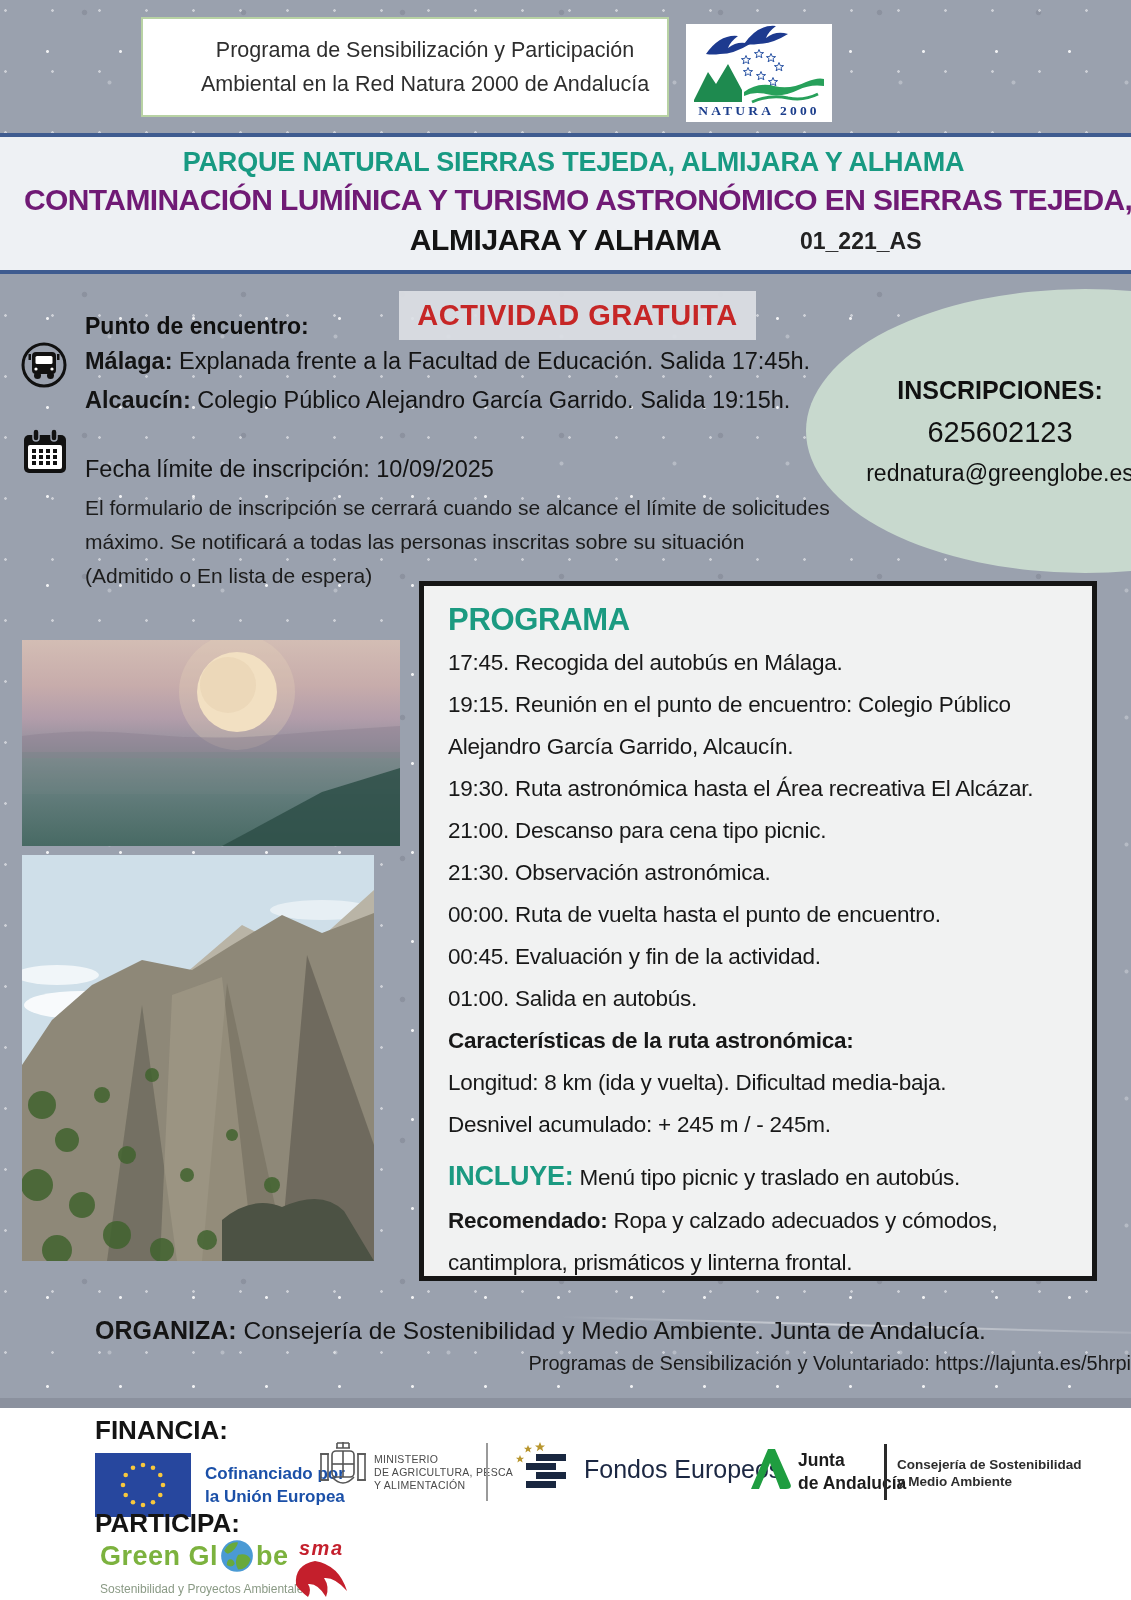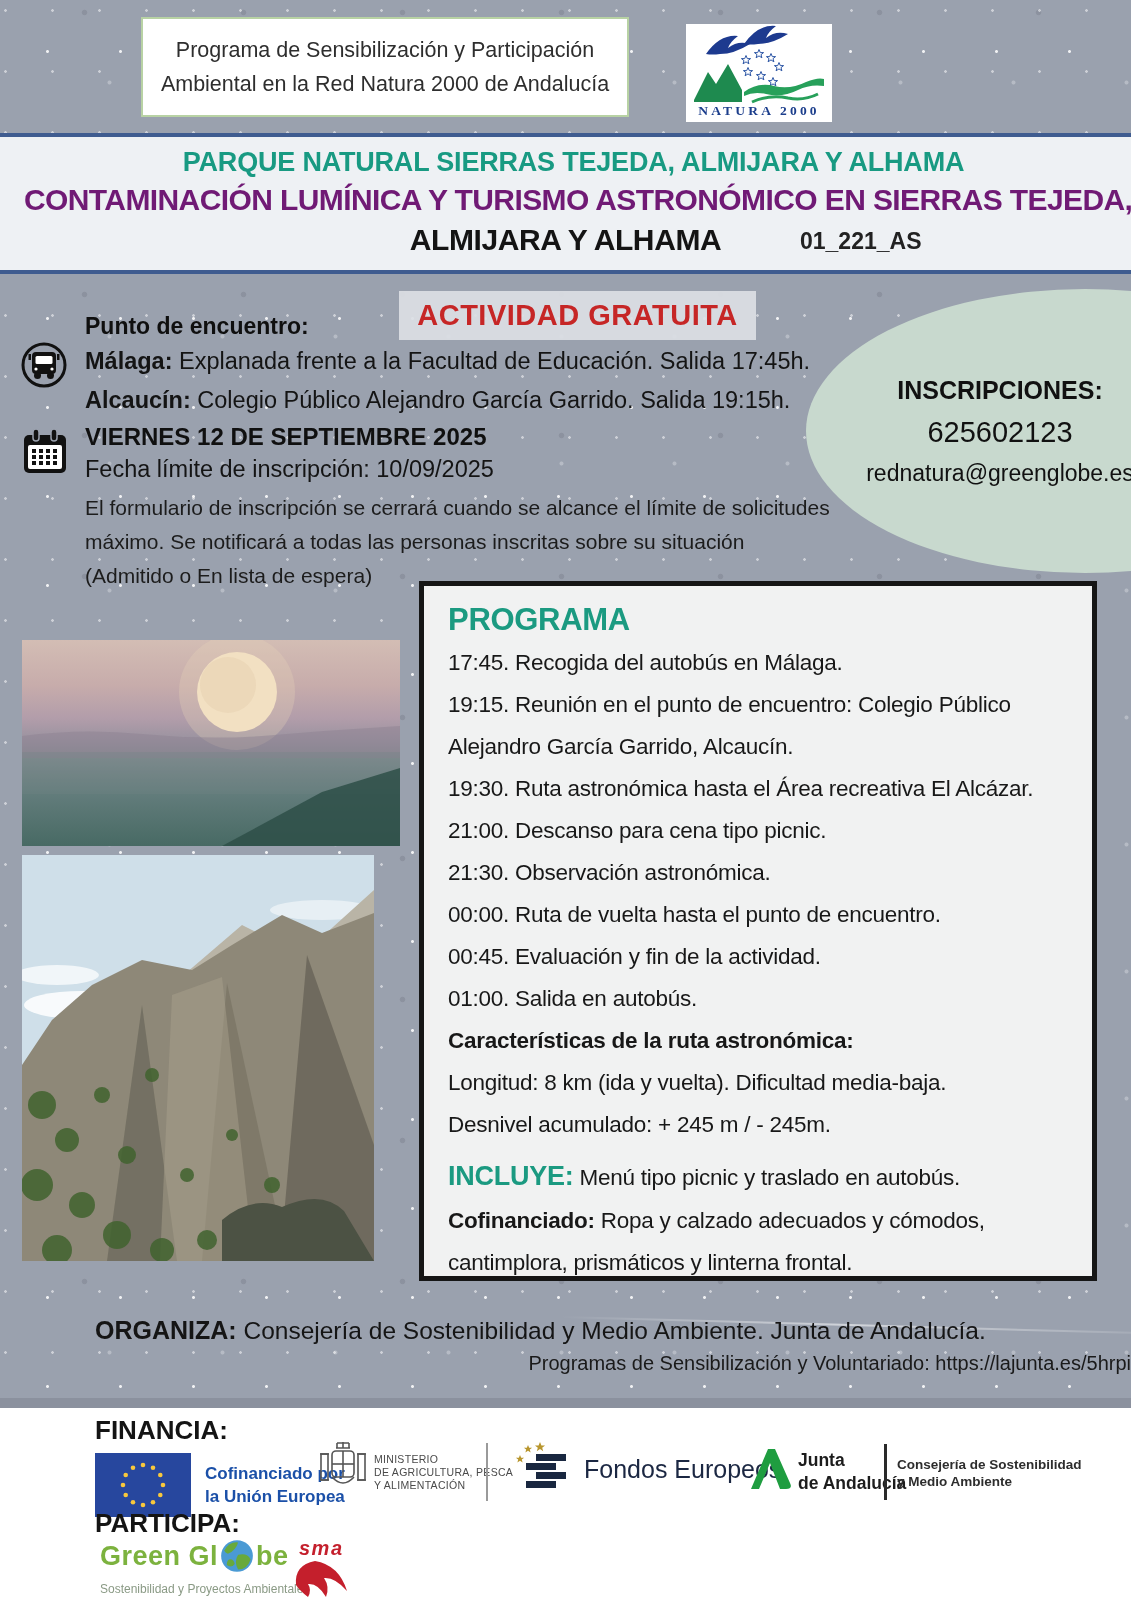--- a/index.html
+++ b/index.html
@@ -13,21 +13,21 @@
       radial-gradient(circle, rgba(255,255,255,.28) 1.6px, transparent 2.4px),
       radial-gradient(circle, rgba(122,128,140,.45) 2.2px, transparent 3.2px);
     background-size:73px 89px, 47px 61px, 113px 127px, 159px 141px;
     background-position:11px 7px, 29px 41px, 53px 19px, 5px 83px;
   }
   .abs{position:absolute;}
 
   
   .hdr-box{left:141px; top:17px; width:484px; height:96px; background:#fff;
     border:2px solid #b8d2a4; display:flex; flex-direction:column; justify-content:center;
-    align-items:center; gap:9px; font-size:21.5px; color:#2e2e2e; text-align:center;}
+    align-items:center; gap:9px; font-size:21.5px; color:#2e2e2e; text-align:center;padding-left:40px;}
   .natura-logo{left:686px; top:24px; width:146px; height:98px; background:#fff;}
   .natura-caption{left:0; right:0; bottom:3px; text-align:center;
     font-family:"Liberation Serif", serif; font-weight:bold; font-size:13.5px;
     letter-spacing:3.2px; color:#1c3e8c; white-space:nowrap;}
   .park-logo{left:905px; top:20px; width:101px; height:94px; background:#fff;}
   .park-circle{left:24px; top:5px; width:62px; height:62px; border:1.5px solid #d9e8d0; border-radius:50%;}
   .park-text{left:0; bottom:13px; width:100%; color:#3e8a50; text-align:right;}
   .park-l1{font-size:6.5px; font-weight:bold; padding-right:7px; letter-spacing:.3px;}
   .park-l2{font-size:10px; line-height:12px; padding-right:4px;}
 
@@ -187,21 +187,20 @@
         <rect x="15" y="26" width="4" height="4"></rect>
         <rect x="22" y="26" width="4" height="4"></rect>
         <rect x="29" y="26" width="4" height="4"></rect>
       <rect x="8" y="32" width="4" height="4"></rect>
         <rect x="15" y="32" width="4" height="4"></rect>
         <rect x="22" y="32" width="4" height="4"></rect>
         <rect x="29" y="32" width="4" height="4"></rect>
     </g>
   </svg>
 
-  <div class="abs viernes">VIERNES 12 DE SEPTIEMBRE 2025</div>
   <div class="abs deadline">Fecha límite de inscripción: 10/09/2025</div>
   <div class="abs note">El formulario de inscripción se cerrará cuando se alcance el límite de solicitudes máximo. Se notificará a todas las personas inscritas sobre su situación (Admitido o En lista de espera)</div>
 
   <div class="abs ellipse">
     <div class="ins-h">INSCRIPCIONES:</div>
     <div class="ins-phone">625602123</div>
     <div class="ins-mail">rednatura@greenglobe.es</div>
   </div>
 
   <svg class="abs photo photo-moon" width="378" height="206" viewBox="0 0 378 206" preserveAspectRatio="none">
@@ -271,21 +270,21 @@
         <div class="prog-item">00:45. Evaluación y fin de la actividad.</div>
         <div class="prog-item">01:00. Salida en autobús.</div>
       </div>
     <div class="prog-line prog-bold">Características de la ruta astronómica:</div>
     <div class="prog-line">Longitud: 8 km (ida y vuelta). Dificultad media-baja.</div>
     <div class="prog-line">Desnivel acumulado: + 245 m / - 245m.</div>
     <div class="incl-line">
       <span class="incl-label">INCLUYE:</span><span> Menú tipo picnic y traslado en autobús.</span>
     </div>
     <div class="rec-line">
-      <span class="prog-bold">Cofinanciado:</span><span> Ropa y calzado adecuados y cómodos, cantimplora, prismáticos y linterna frontal.</span>
+      <span class="prog-bold">Recomendado:</span><span> Ropa y calzado adecuados y cómodos, cantimplora, prismáticos y linterna frontal.</span>
     </div>
   </div>
 
   <div class="abs streak"></div>
   <div class="abs organiza1">
     <span class="m-label">ORGANIZA:</span><span> Consejería de Sostenibilidad y Medio Ambiente. Junta de Andalucía.</span>
   </div>
   <div class="abs organiza2">Programas de Sensibilización y Voluntariado: https://lajunta.es/5hrpi</div>
 
   <div class="abs pre-footer"></div>

